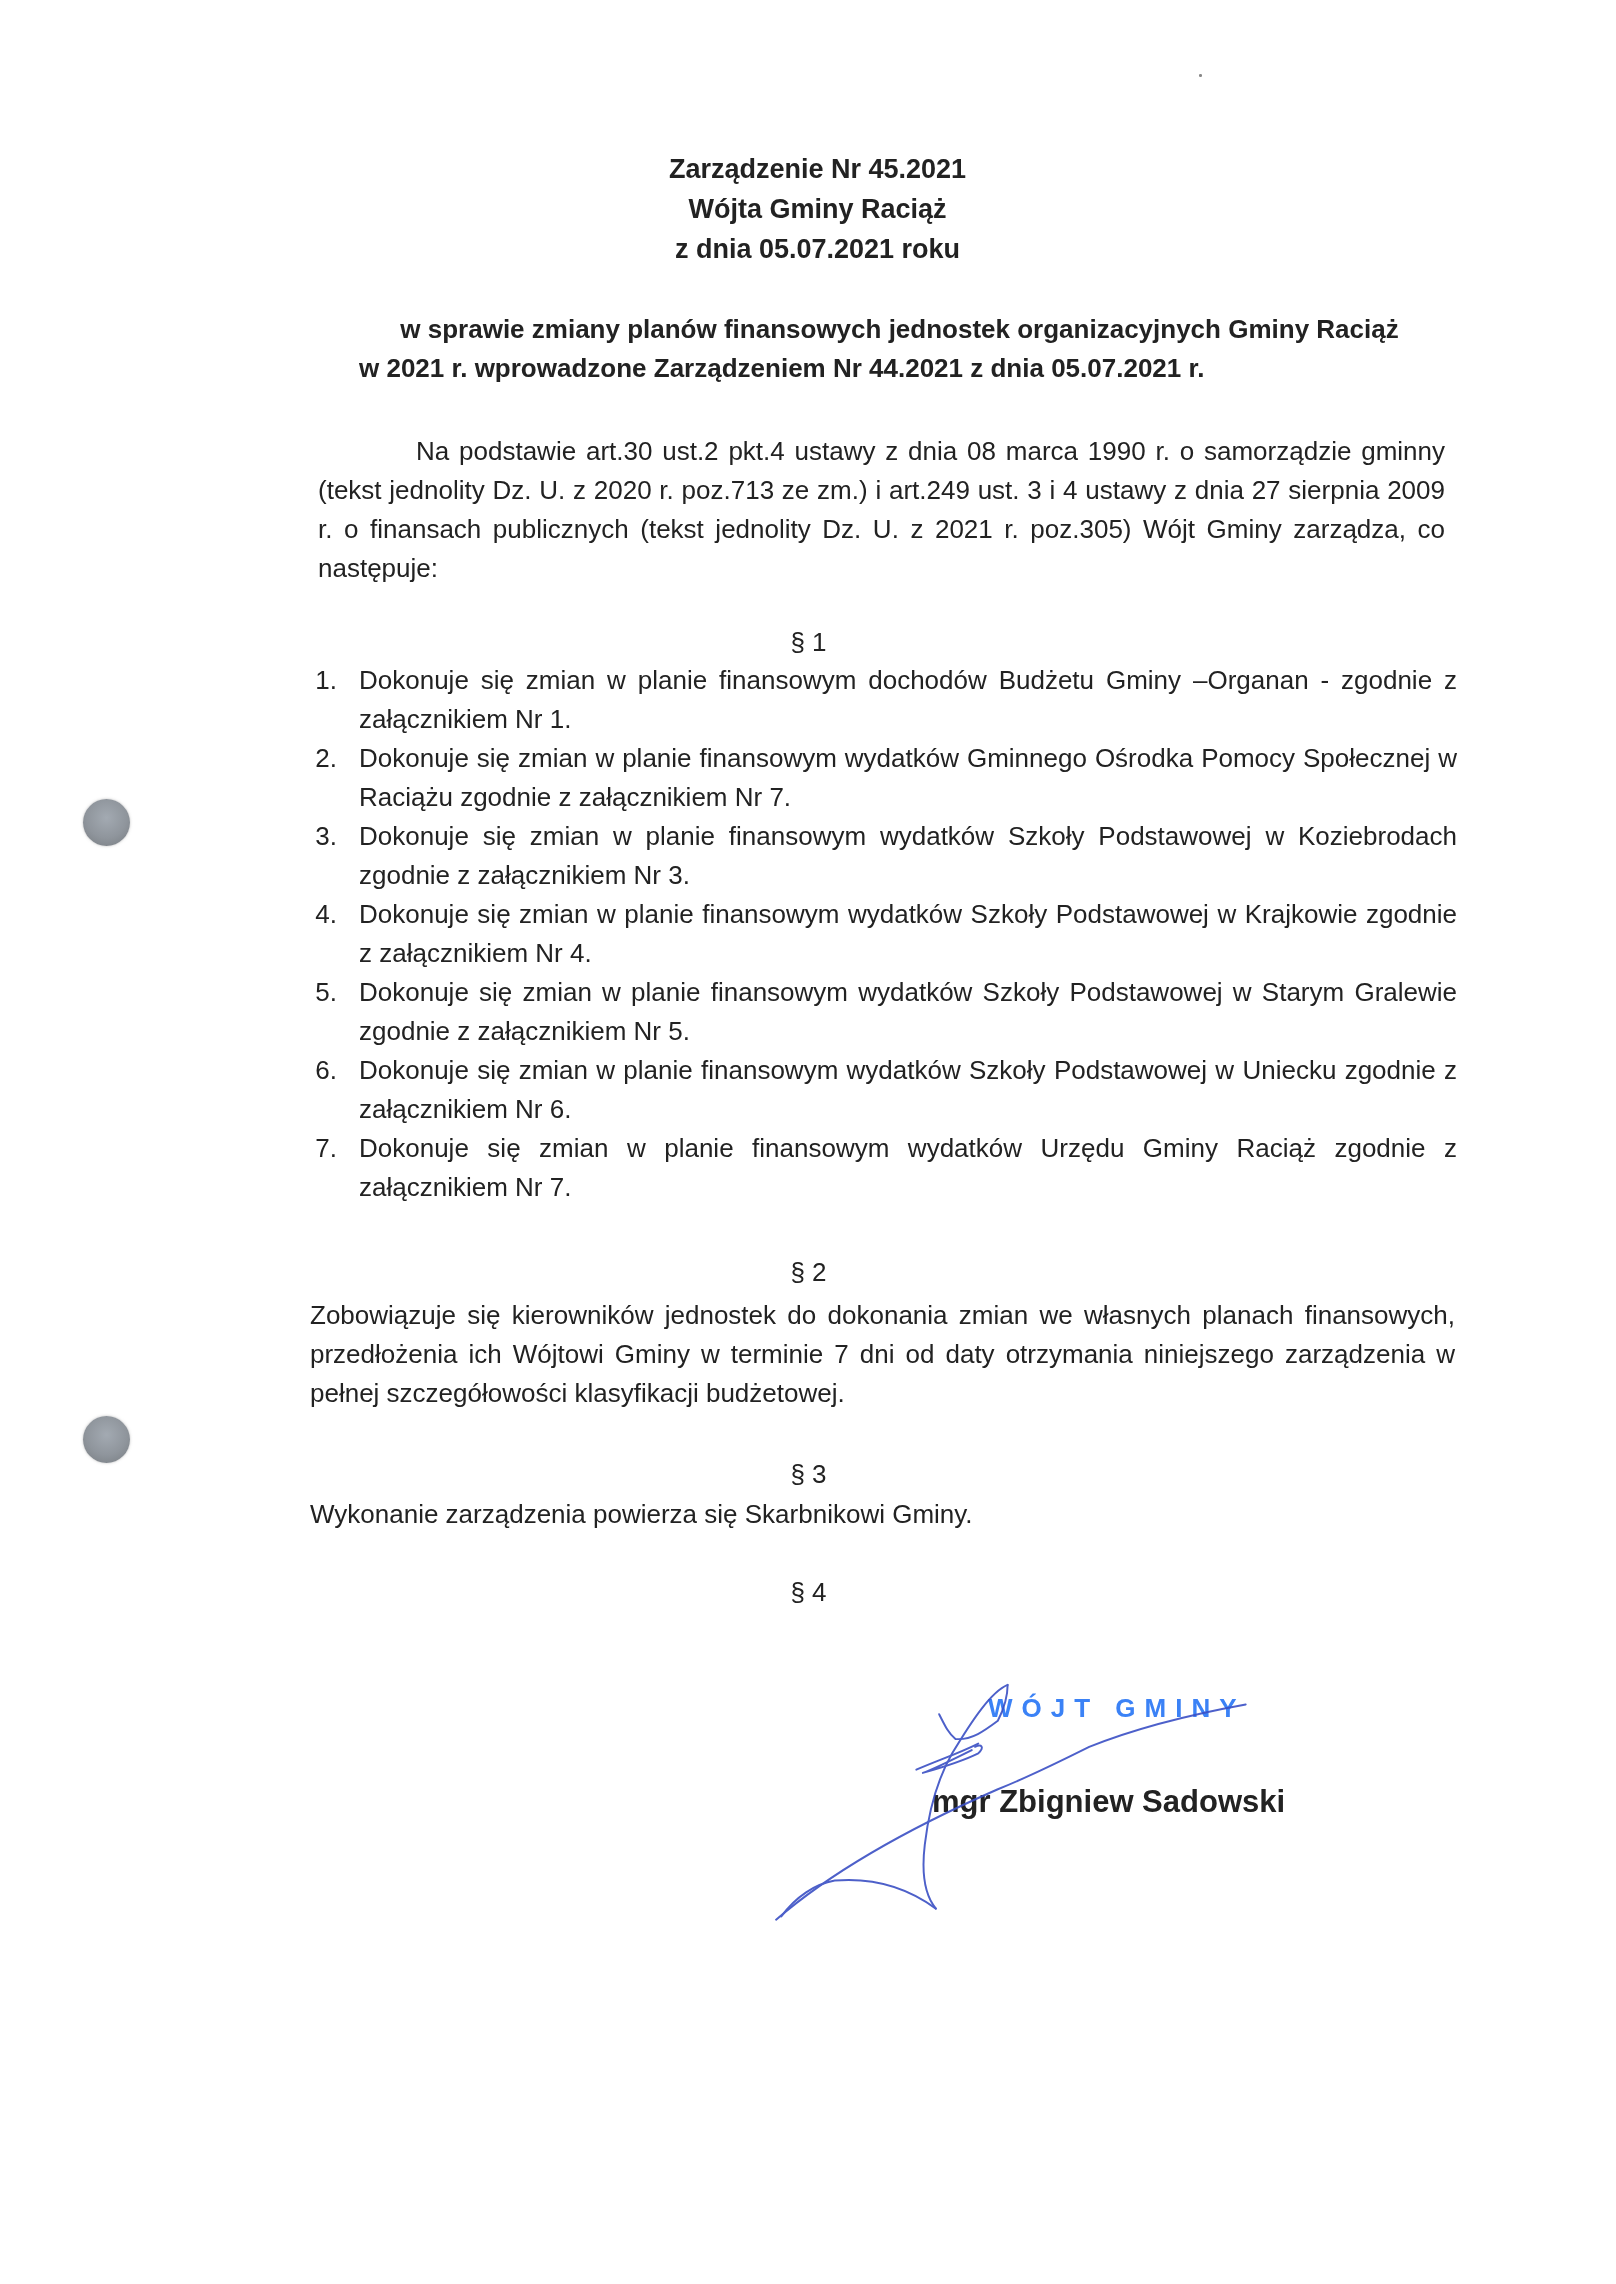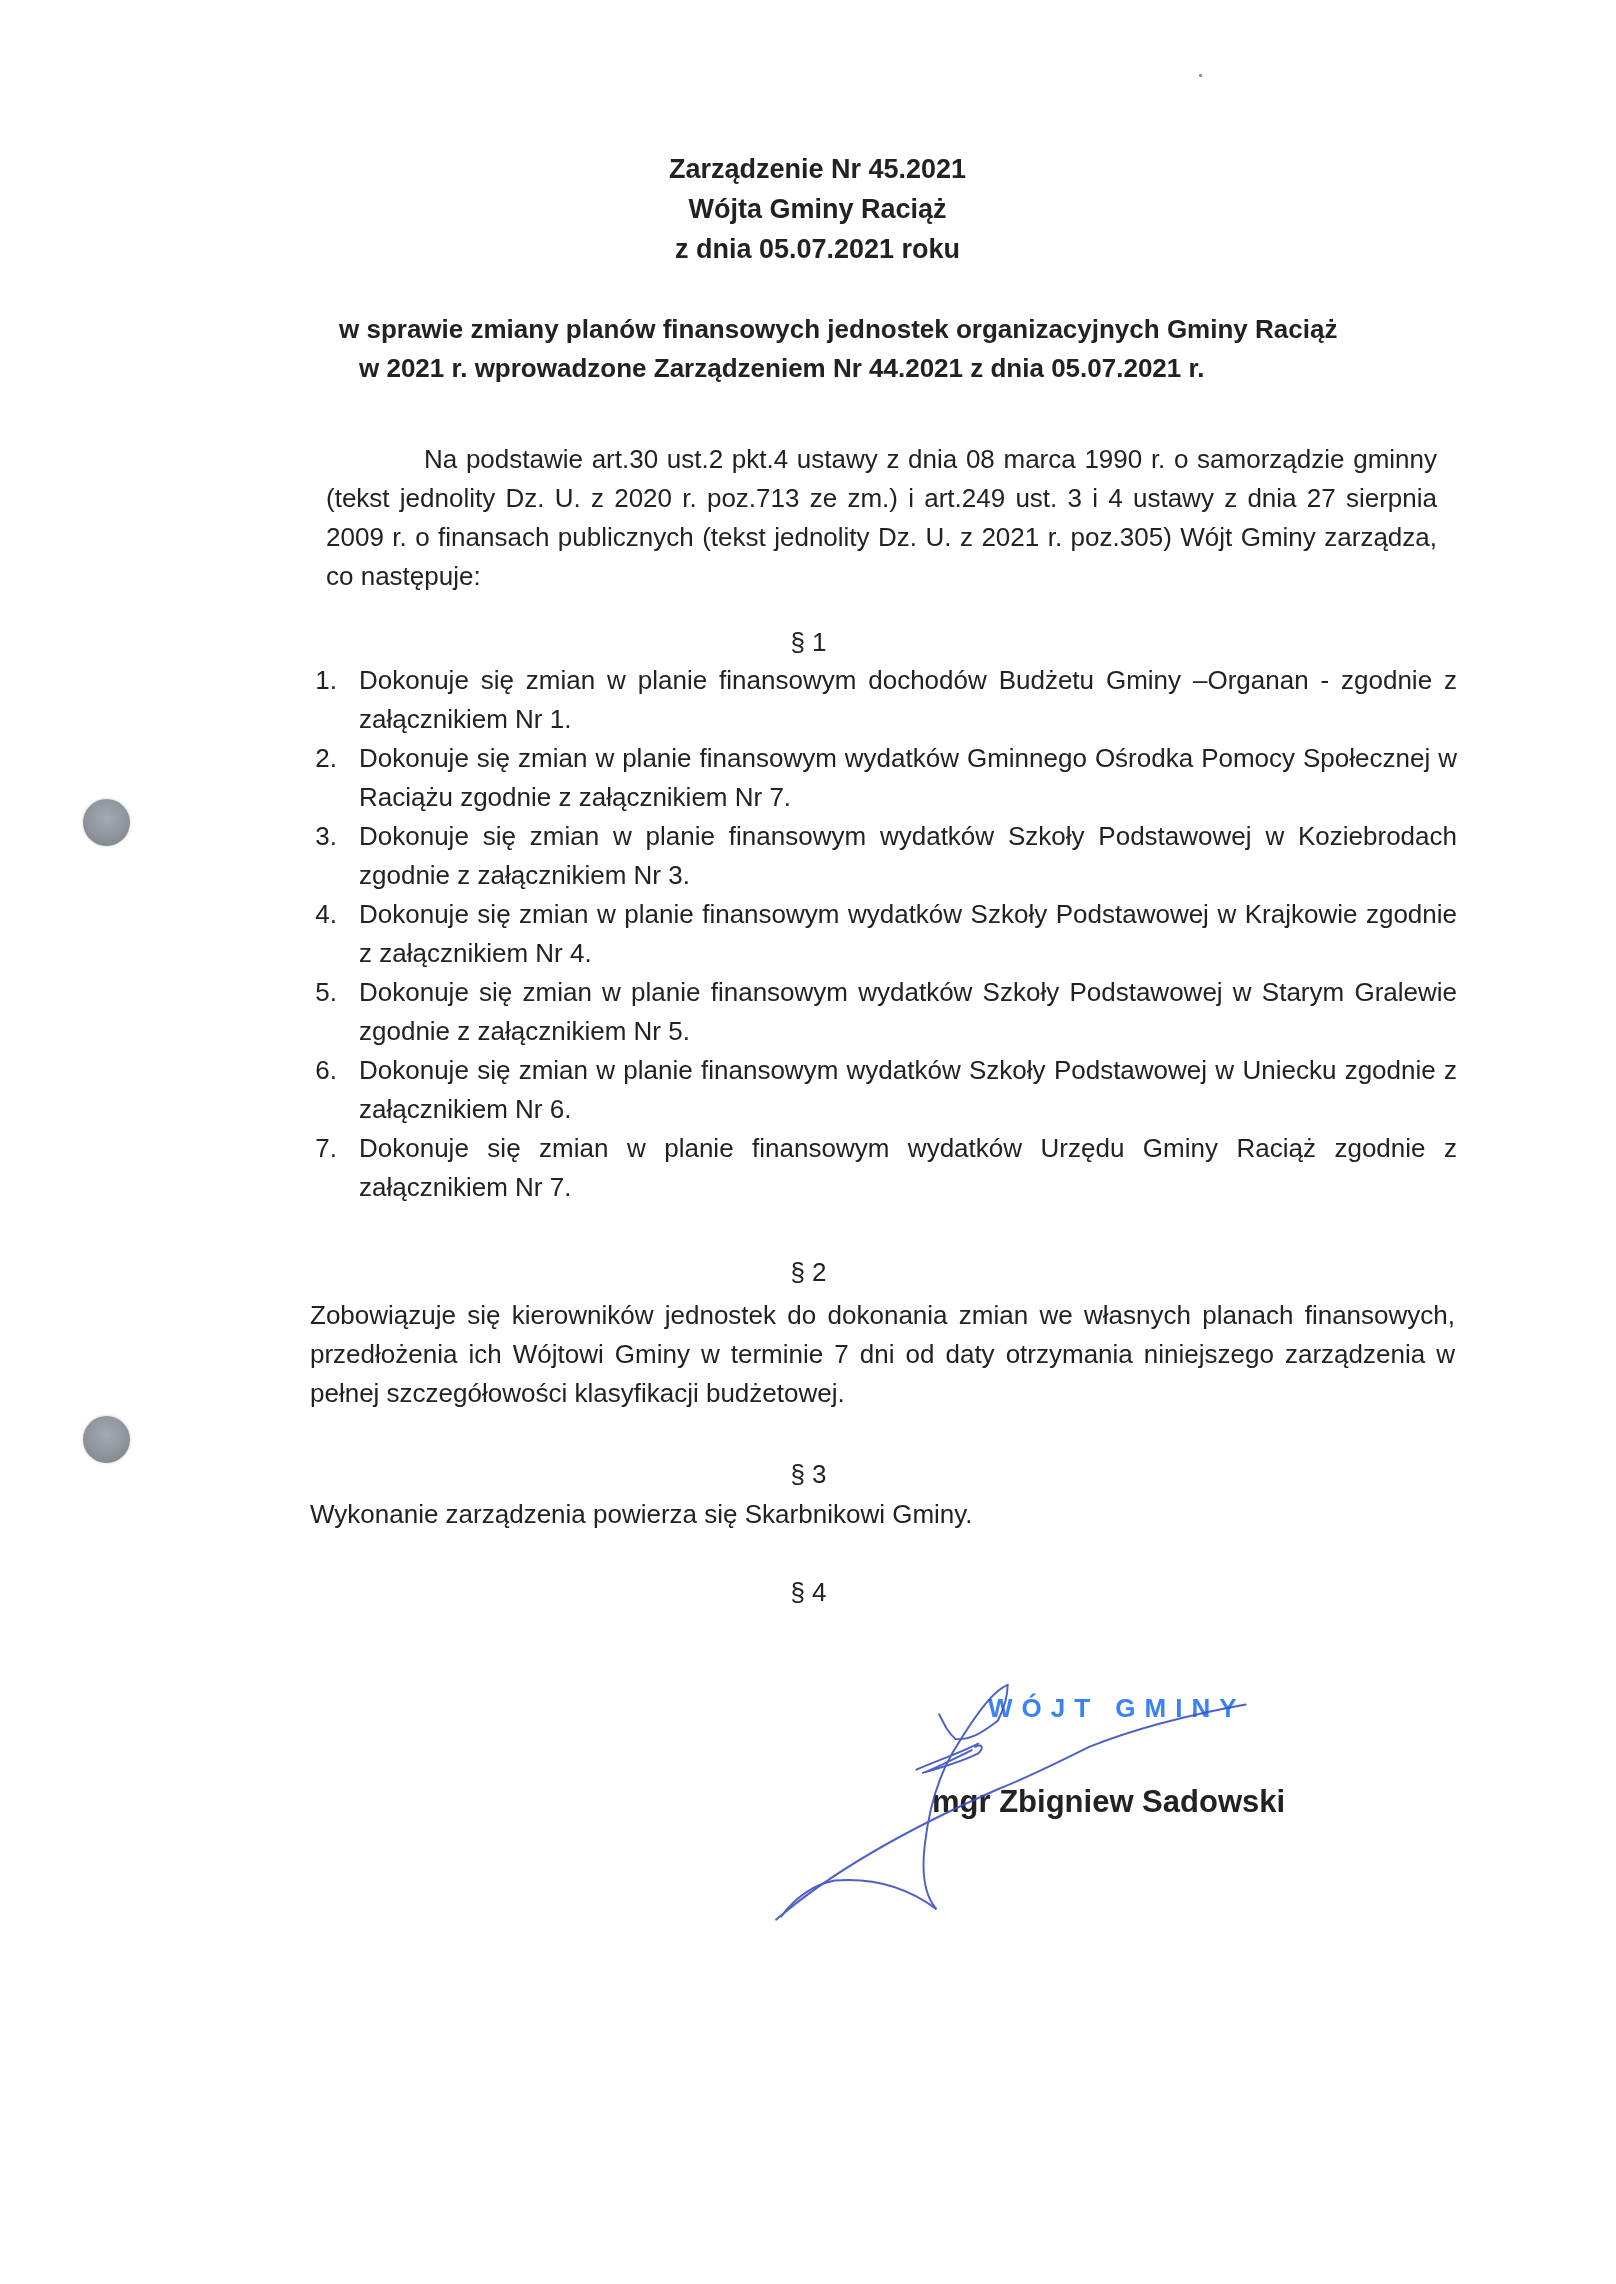--- a/index.html
+++ b/index.html
@@ -15,27 +15,27 @@
   }
   .speck { position:absolute; width:2.6px; height:2.6px; background:#888; border-radius:50%; }
   .title-block {
     position:absolute; left:0; width:1617px; top:149px; text-align:center;
     font-weight:bold; font-size:27px; line-height:40px; color:#222;margin-left:9px;
   }
   .subject-block {
     position:absolute; left:313px; width:1147px; top:310px;
     font-weight:bold; font-size:26px; line-height:39px; color:#222;
   }
-  .subject-block .l1 { text-align:left; padding-left:26px; white-space:nowrap; }
+  .subject-block .l1 { text-align:center; padding-left:26px; white-space:nowrap; }
   .subject-block .l2 { text-align:left; padding-left:46px; white-space:nowrap; }
   .body-text { font-size:26px; line-height:39px; color:#222; }
   .preamble {
     position:absolute; left:310px; width:1143px; top:424px; text-align:justify;
   }
-  .preamble p { margin:16px; text-indent:98px; text-align:justify; }
+  .preamble p { margin:8px; text-indent:98px; text-align:justify; }
   .section-mark {
     position:absolute; left:0; width:1617px; text-align:center; font-size:26px; line-height:39px; color:#222;
   }
   .list {
     position:absolute; left:310px; width:1147px; top:661px; margin:0; padding:0; list-style:none;
   }
   .list li { position:relative; padding-left:49px; text-align:justify; }
   .list li .num { position:absolute; left:5.2px; top:0; }
   .para {
     position:absolute; left:310px; width:1145px; text-align:justify;

